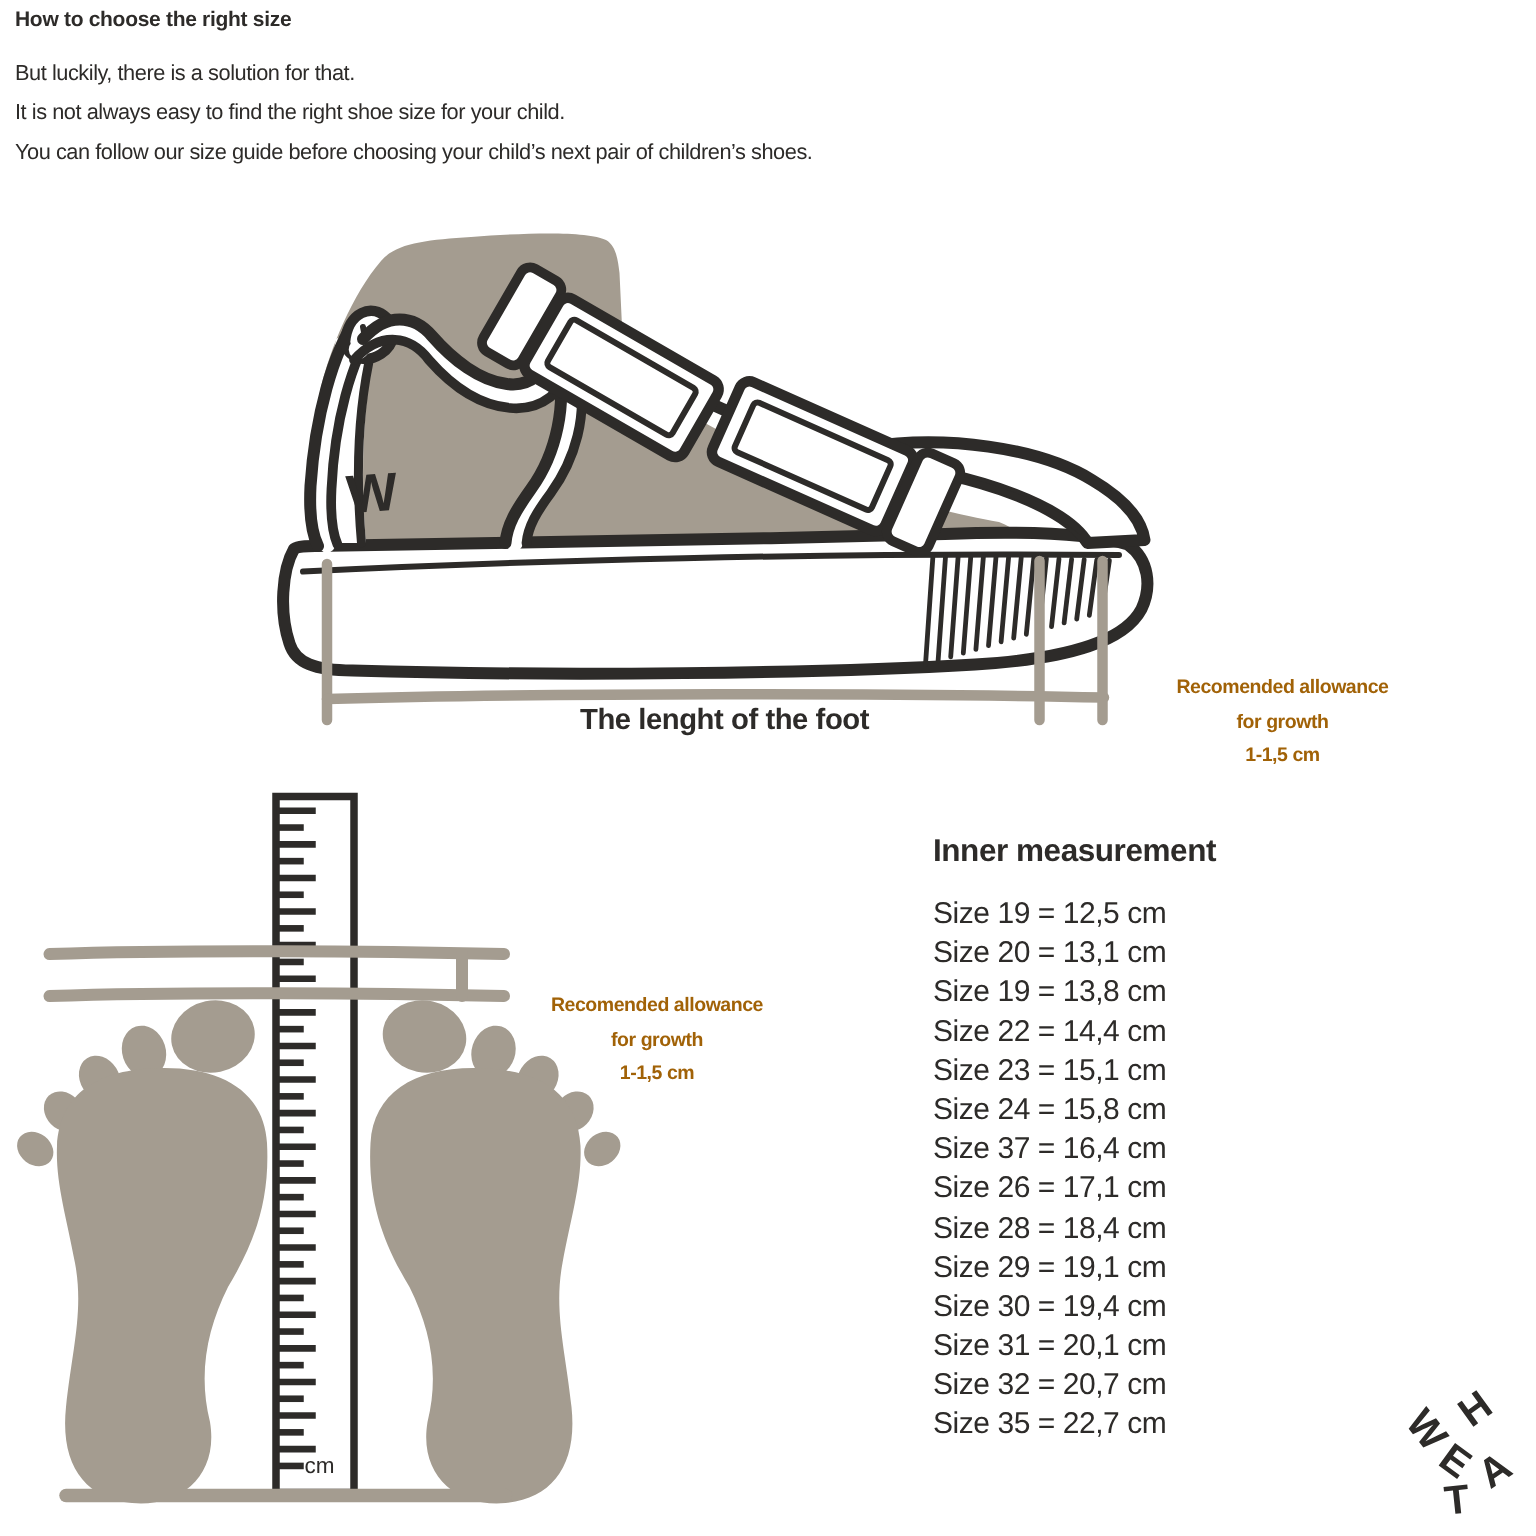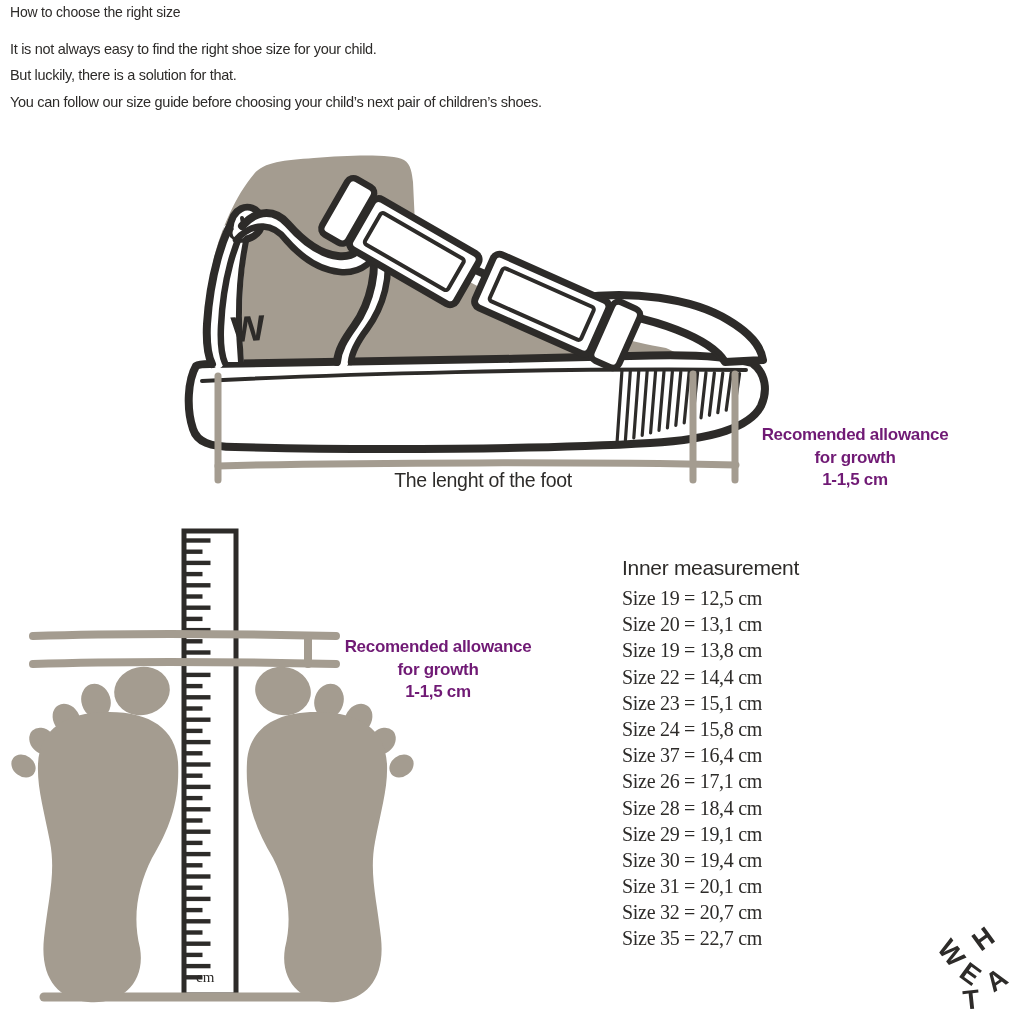--- a/index.html
+++ b/index.html
@@ -3,34 +3,34 @@
 <meta charset="utf-8">
 <style>
   html,body{margin:0;padding:0;}
   body{
     width:1024px;height:1024px;position:relative;overflow:hidden;
     background:#ffffff;color:#2d2b29;
     font-family:"Liberation Sans", sans-serif;
   }
   #art{position:absolute;left:0;top:0;}
   .abs{position:absolute;}
-  .title{left:10px;top:4px;font-size:14px;font-weight:normal;letter-spacing:-0.2px;}
+  .title{left:10px;top:4px;font-size:14px;font-weight:bold;letter-spacing:-0.2px;}
   .intro{left:10px;top:36px;font-size:14.5px;letter-spacing:-0.3px;line-height:26.3px;}
-  .note{position:absolute;text-align:center;font-weight:bold;font-size:17px;
-        letter-spacing:-0.3px;line-height:22.5px;color:#701a75;}
+  .note{position:absolute;text-align:center;font-weight:bold;font-size:13px;
+        letter-spacing:-0.3px;line-height:22.5px;color:#a16207;margin-top:23px;}
   .note-shoe{left:742px;top:424px;width:226px;}
   .note-ruler{left:330px;top:636px;width:216px;}
   .foot-label{left:333px;top:469px;width:300px;text-align:center;
-              font-weight:normal;font-size:19.5px;letter-spacing:-0.3px;}
+              font-weight:bold;font-size:19.5px;letter-spacing:-0.3px;}
   .heel-w{left:231px;top:308px;font-size:36px;font-weight:bold;
           transform:rotate(-4deg);color:#2d2b29;}
-  .cm-label{left:196px;top:969px;width:34px;text-align:left;font-size:15px;font-family:Liberation Serif, serif;}
+  .cm-label{left:196px;top:969px;width:34px;text-align:center;font-size:15px;}
   .sizes{left:622px;top:556px;}
-  .sizes-heading{font-size:21px;font-weight:normal;letter-spacing:-0.3px;margin-bottom:5px;}
-  .size-row{font-size:20px;letter-spacing:-0.3px;height:26.2px;line-height:26.2px;font-family:Liberation Serif, serif;}
+  .sizes-heading{font-size:21px;font-weight:bold;letter-spacing:-0.3px;margin-bottom:16px;}
+  .size-row{font-size:20px;letter-spacing:-0.3px;height:26.2px;line-height:26.2px;}
   .brand{position:absolute;font-weight:bold;font-size:27px;color:#2d2b29;}
   .bw{left:938px;top:938px;transform:rotate(52deg);}
   .bh{left:974px;top:924px;transform:rotate(-36deg);}
   .be{left:961px;top:959px;transform:rotate(36deg);}
   .ba{left:987px;top:965px;transform:rotate(-34deg);}
   .bt{left:963px;top:985px;transform:rotate(-6deg);}
 </style>
 </head>
 <body>
 
@@ -181,22 +181,22 @@
       <path d="M308,636 L308,664"></path>
     </g>
 
     <path fill="none" stroke="#a49c90" stroke-width="9" stroke-linecap="round" d="M44,997 L337,997"></path>
   </g>
 </svg>
 
 <div class="abs title">How to choose the right size</div>
 
 <div class="abs intro">
+  <div>But luckily, there is a solution for that.</div>
   <div>It is not always easy to find the right shoe size for your child.</div>
-  <div>But luckily, there is a solution for that.</div>
   <div>You can follow our size guide before choosing your child’s next pair of children’s shoes.</div>
 </div>
 
 <div class="abs heel-w">W</div>
 
 <div class="note note-shoe">
   <div>Recomended allowance</div>
   <div>for growth</div>
   <div>1-1,5 cm</div>
 </div>

